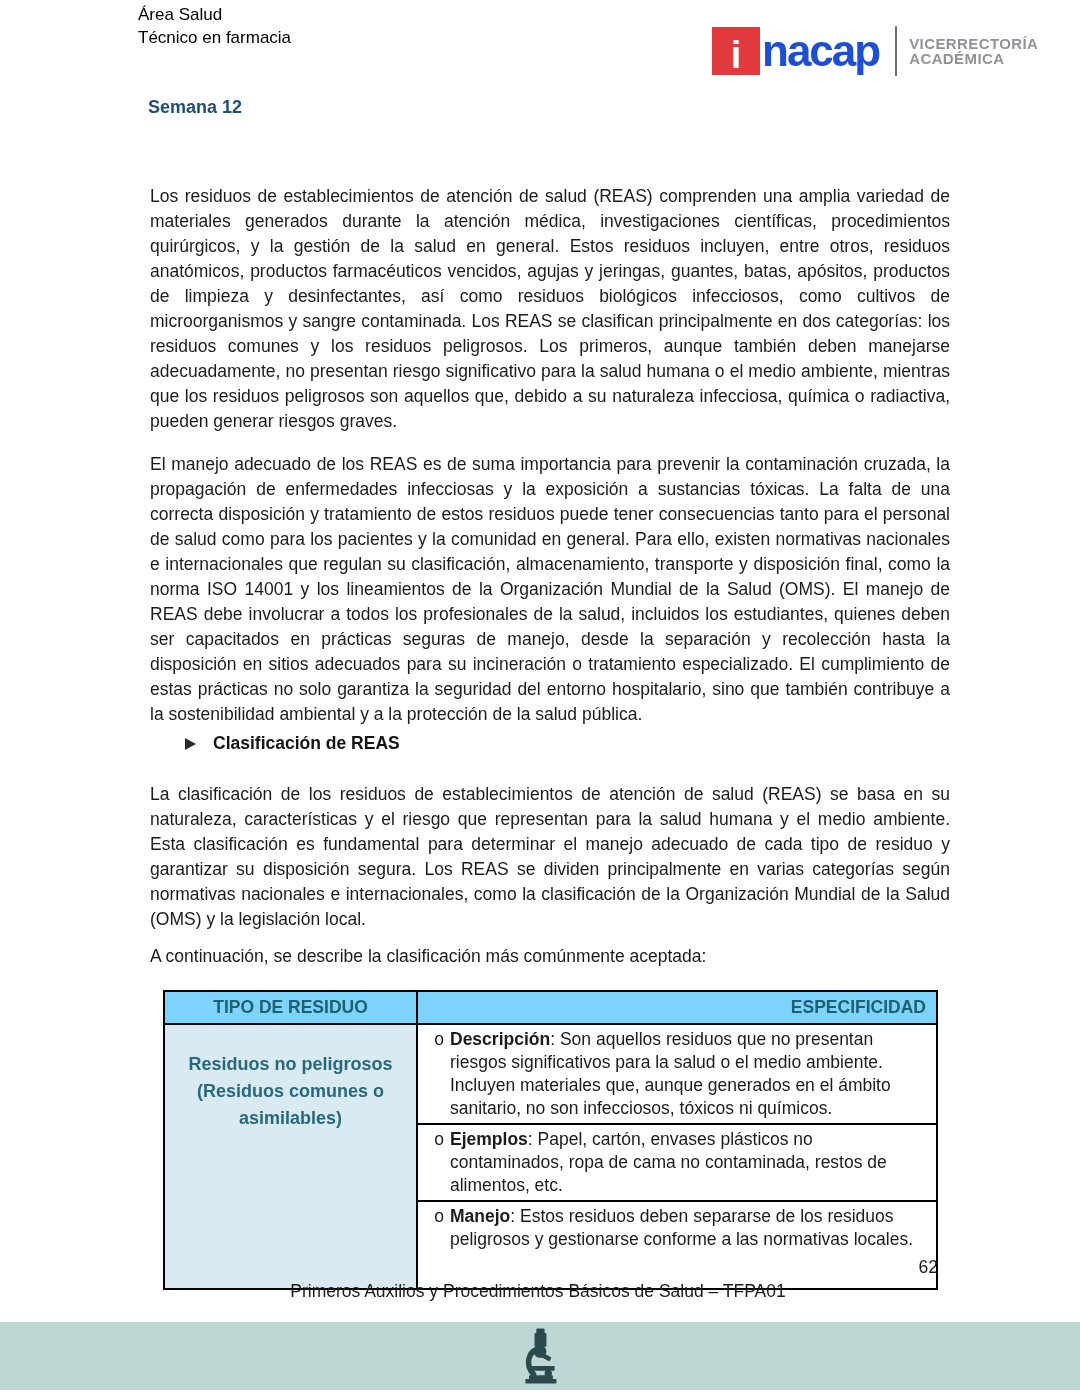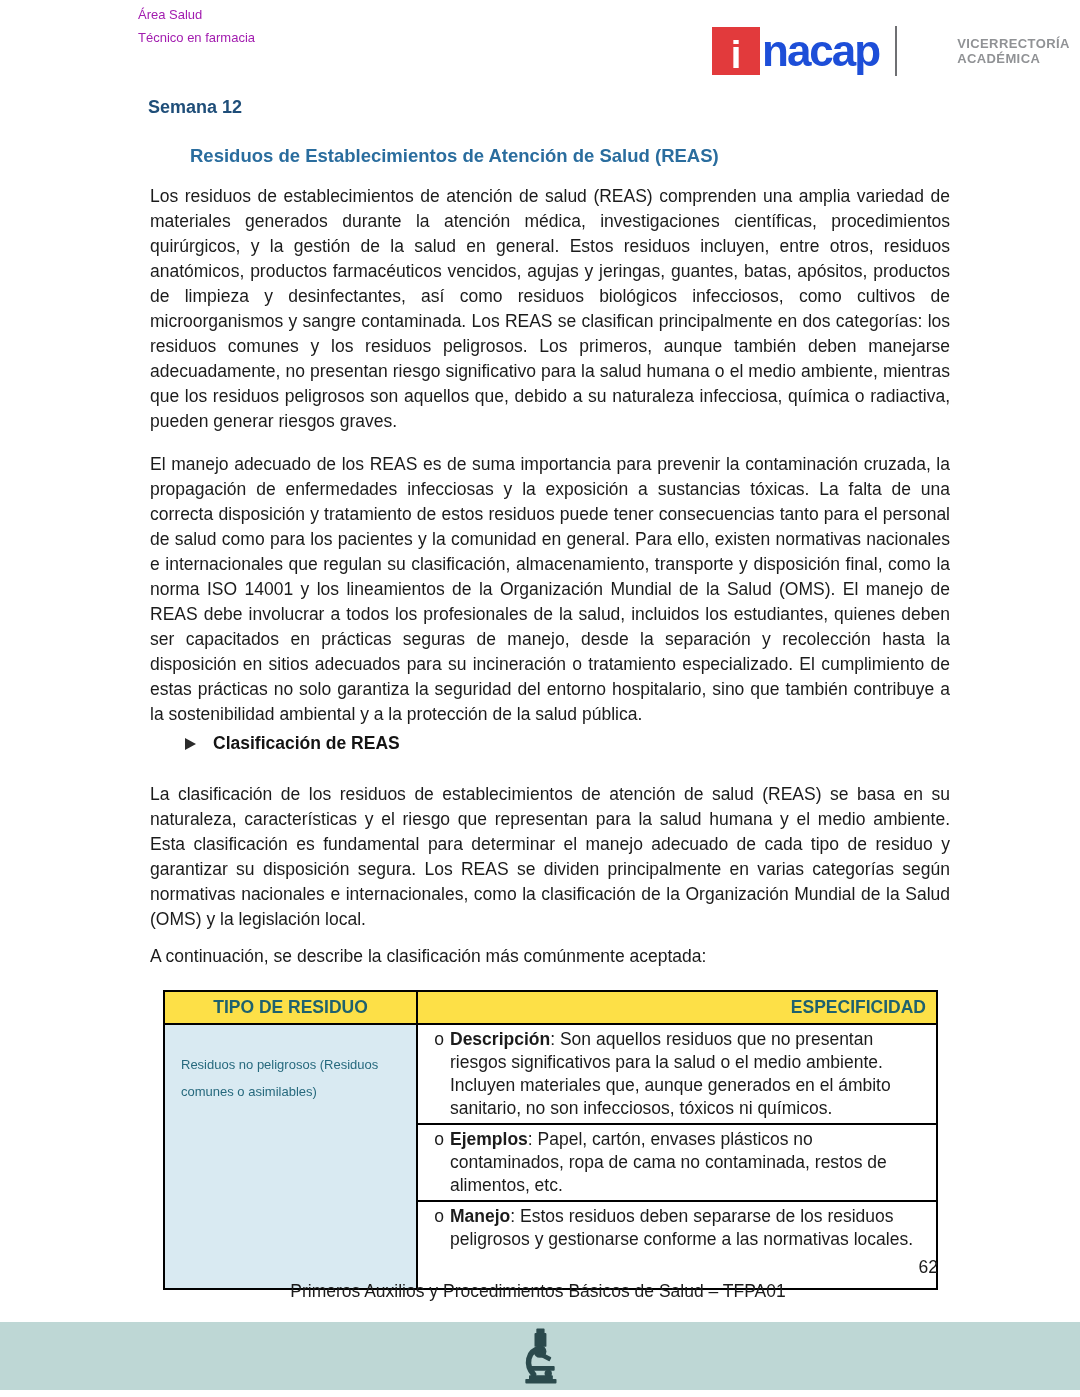--- a/index.html
+++ b/index.html
@@ -3,51 +3,51 @@
 <meta charset="utf-8">
 <style>
   * { margin:0; padding:0; box-sizing:border-box; }
   html,body { background:#ffffff; }
   .page {
     position:relative; width:1080px; height:1397px; background:#ffffff;
     font-family:"Liberation Sans", sans-serif; color:#1b1b1b; overflow:hidden;
   }
 
   
-  .doc-header { position:absolute; top:3px; left:138px; font-size:13px; line-height:23px; color:#a21caf; }
+  .doc-header { position:absolute; top:3px; left:138px; font-size:17px; line-height:23px; color:#000000; }
 
   
   .logo { position:absolute; top:26px; left:712px; display:flex; align-items:center; }
   .logo-box { width:48px; height:48px; background:#e23a3c; display:flex; align-items:flex-end; justify-content:center; }
   .logo-mark { color:#ffffff; font-weight:700; font-size:38px; line-height:0.9; padding-bottom:3px; }
   .logo-brand { font-size:44px; font-weight:700; color:#1d4ed8; letter-spacing:-2px; margin-left:2px; }
   .logo-divider { width:2px; height:50px; background:#6f7073; margin:0 12px 0 16px; }
-  .logo-unit { font-size:13px; line-height:15px; color:#909295; font-weight:600; letter-spacing:0.4px;margin-left:48px; }
+  .logo-unit { font-size:15px; line-height:15px; color:#909295; font-weight:600; letter-spacing:0.4px; }
 
   .week-label { position:absolute; top:97px; left:148px; font-size:18px; font-weight:700; color:#1f4e79; }
   .doc-title { position:absolute; top:145px; left:190px; font-size:18.5px; font-weight:700; color:#2a6d9e; }
 
   .para { position:absolute; left:150px; width:800px; font-size:17.5px; line-height:25px; text-align:justify; color:#1b1b1b; }
   .p1 { top:184px; }
   .p2 { top:452px; }
   .p3 { top:782px; }
   .p4 { top:944px; text-align:left; }
 
   .section-heading { position:absolute; top:733px; left:185px; display:flex; align-items:center; font-size:17.5px; font-weight:700; color:#141414; }
   .arrow-bullet { width:0; height:0; border-left:11px solid #2b2b2b; border-top:6px solid transparent; border-bottom:6px solid transparent; margin-right:17px; }
 
   
   .reas-table { position:absolute; top:990px; left:163px; width:775px; border-collapse:collapse; font-size:17.5px; line-height:23px; }
   .reas-table th, .reas-table td { border:2px solid #000000; }
-  .reas-table thead th { background:#fde047; color:#1e616e; font-weight:700; height:32px; padding:4px 10px; }
+  .reas-table thead th { background:#7dd3fc; color:#1e616e; font-weight:700; height:32px; padding:4px 10px; }
   .th-tipo { width:253px; text-align:center; }
   .th-espec { text-align:right; }
   .cell-label {
-    background:#d9eaf2; color:#26697d; font-weight:400; 
-    vertical-align:top; padding:26px 16px 0 16px; line-height:27px; font-size:13px;
+    background:#d9eaf2; color:#26697d; font-weight:700; text-align:center;
+    vertical-align:top; padding:26px 16px 0 16px; line-height:27px; font-size:18px;
   }
   .cell-item { vertical-align:top; padding:3px 10px 3px 10px; }
   .item-flex { display:flex; }
   .o-bullet { flex:0 0 22px; text-align:center; }
   .row-manejo td.cell-item { height:88px; }
 
   
   .page-number { position:absolute; top:1257px; left:138px; width:800px; text-align:right; font-size:17.5px; }
   .footer-course { position:absolute; top:1281px; left:138px; width:800px; text-align:center; font-size:17.5px; }
 
@@ -70,21 +70,20 @@
     <span class="logo-brand">nacap</span>
     <span class="logo-divider"></span>
     <span class="logo-unit">
       <div>VICERRECTORÍA</div>
       <div>ACADÉMICA</div>
     </span>
   </div>
 
   <div class="week-label">Semana 12</div>
 
-  <div class="doc-title">Residuos de Establecimientos de Atención de Salud (REAS)</div>
 
   <div class="para p1">Los residuos de establecimientos de atención de salud (REAS) comprenden una amplia variedad de materiales generados durante la atención médica, investigaciones científicas, procedimientos quirúrgicos, y la gestión de la salud en general. Estos residuos incluyen, entre otros, residuos anatómicos, productos farmacéuticos vencidos, agujas y jeringas, guantes, batas, apósitos, productos de limpieza y desinfectantes, así como residuos biológicos infecciosos, como cultivos de microorganismos y sangre contaminada. Los REAS se clasifican principalmente en dos categorías: los residuos comunes y los residuos peligrosos. Los primeros, aunque también deben manejarse adecuadamente, no presentan riesgo significativo para la salud humana o el medio ambiente, mientras que los residuos peligrosos son aquellos que, debido a su naturaleza infecciosa, química o radiactiva, pueden generar riesgos graves.</div>
   <div class="para p2">El manejo adecuado de los REAS es de suma importancia para prevenir la contaminación cruzada, la propagación de enfermedades infecciosas y la exposición a sustancias tóxicas. La falta de una correcta disposición y tratamiento de estos residuos puede tener consecuencias tanto para el personal de salud como para los pacientes y la comunidad en general. Para ello, existen normativas nacionales e internacionales que regulan su clasificación, almacenamiento, transporte y disposición final, como la norma ISO 14001 y los lineamientos de la Organización Mundial de la Salud (OMS). El manejo de REAS debe involucrar a todos los profesionales de la salud, incluidos los estudiantes, quienes deben ser capacitados en prácticas seguras de manejo, desde la separación y recolección hasta la disposición en sitios adecuados para su incineración o tratamiento especializado. El cumplimiento de estas prácticas no solo garantiza la seguridad del entorno hospitalario, sino que también contribuye a la sostenibilidad ambiental y a la protección de la salud pública.</div>
 
   <div class="section-heading">
     <span class="arrow-bullet"></span>
     <span>Clasificación de REAS</span>
   </div>
 
   <div class="para p3">La clasificación de los residuos de establecimientos de atención de salud (REAS) se basa en su naturaleza, características y el riesgo que representan para la salud humana y el medio ambiente. Esta clasificación es fundamental para determinar el manejo adecuado de cada tipo de residuo y garantizar su disposición segura. Los REAS se dividen principalmente en varias categorías según normativas nacionales e internacionales, como la clasificación de la Organización Mundial de la Salud (OMS) y la legislación local.</div>

